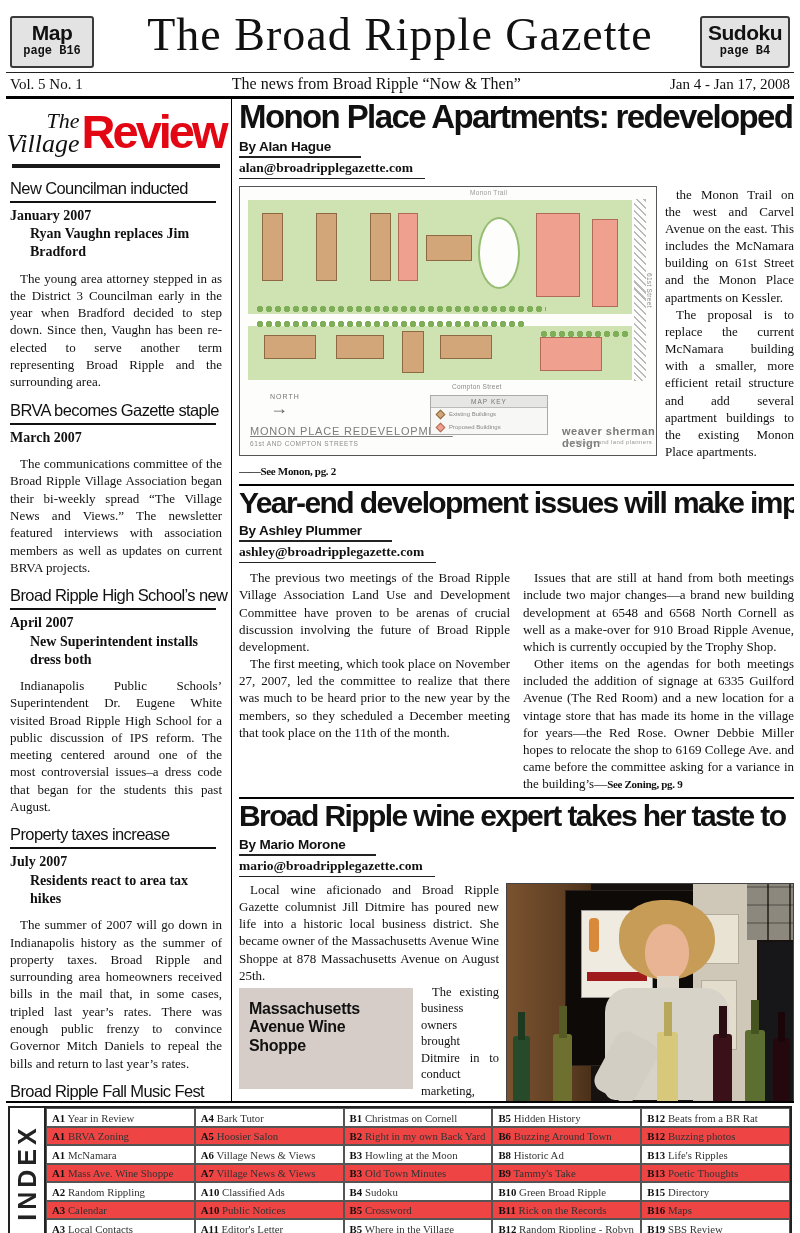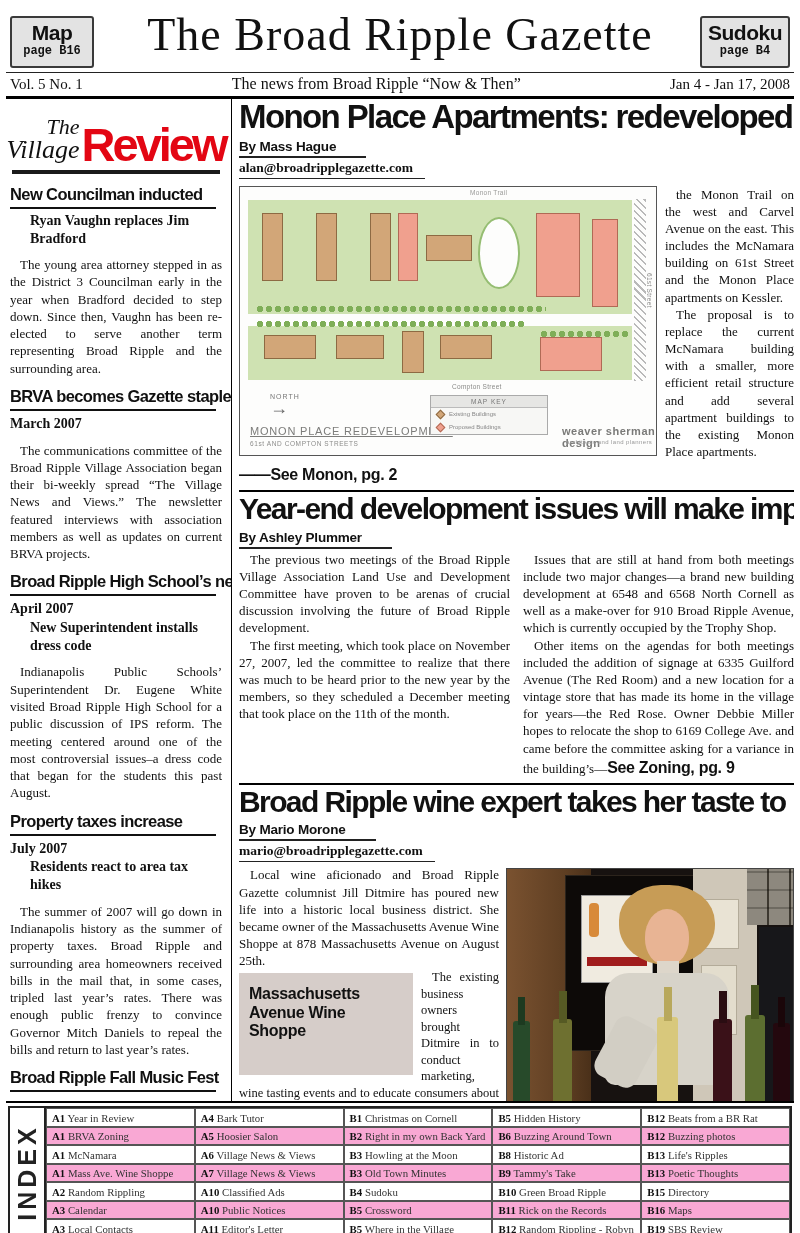--- a/index.html
+++ b/index.html
@@ -20,41 +20,41 @@
   .vol-row .vr-mid { font-size:16px; }
   .vol-row .vr-right { font-size:15px; }
   .rule-thick { border-top:3px solid #000; margin:0 6px; }
 
   
   .body-row { display:flex; margin:0 6px; height:1004px; border-bottom:2px solid #000; overflow:hidden; }
   .left-col { width:226px; border-right:1.5px solid #000; padding:4px 9px 0 4px; overflow:hidden; }
   .main-col { flex:1; padding:0 0 0 7px; overflow:hidden; }
 
   
-  .vr-logo { display:flex; justify-content:center; align-items:flex-end; gap:2px; margin-top:14px; }
+  .vr-logo { display:flex; justify-content:center; gap:2px; margin-top:8px; }
   .vr-words { text-align:right; font-style:italic; line-height:0.95; padding-bottom:4px; }
   .vr-the { font-size:22px; }
   .vr-village { font-size:26px; }
   .vr-review { color:#e30613; font-family:"Liberation Sans", sans-serif; font-weight:bold; font-size:47px; letter-spacing:-3px; line-height:0.9; }
   .vr-bar { height:4px; background:#1a1a1a; margin:3px 2px 8px 2px; }
 
   .sec { margin-bottom:7px; }
-  .sec-head { font-family:"Liberation Sans", sans-serif; font-weight:bold; font-size:16.5px; letter-spacing:-0.6px; white-space:nowrap; border-bottom:2px solid #111; padding:3px 0 3px 0; margin-bottom:3px; width:97%; }
+  .sec-head { font-family:"Liberation Sans", sans-serif; font-weight:normal; font-size:16.5px; letter-spacing:-0.6px; white-space:nowrap; border-bottom:2px solid #111; padding:3px 0 3px 0; margin-bottom:3px; width:97%; }
   .sec-date { font-weight:bold; font-size:14px; line-height:1.4; }
   .sec-sub { font-weight:bold; font-size:14px; line-height:1.3;margin-left:20px; }
   .sec-body { font-size:13px; line-height:1.33; text-align:justify; margin-top:8px; text-indent:10px; }
 
   
   .art-head { font-family:"Liberation Sans", sans-serif; font-weight:bold; letter-spacing:-1.6px; line-height:1.02; white-space:nowrap; margin:1px 0 3px 0; }
   .h1a { font-size:33px; } .h2a { font-size:30px; } .h3a { font-size:30px; }
   .byline { font-family:"Liberation Sans", sans-serif; font-weight:bold; font-size:13.5px; border-bottom:2px solid #222; display:inline-block; padding:0 30px 2px 0; letter-spacing:-0.2px; }
   .email { font-weight:bold; font-size:13.5px; border-bottom:1.5px solid #222; display:inline-block; padding:2px 12px 2px 0; margin-bottom:4px; }
   .bodytext { font-size:13px; line-height:1.32; text-align:justify; }
   .bodytext p { text-indent:11px; }
-  .see-more { font-family:Liberation Sans, sans-serif; font-weight:bold; font-size:16px; letter-spacing:-0.3px; white-space:nowrap; }
+  .see-more { font-family:Liberation Serif, serif; font-weight:bold; font-size:11px; letter-spacing:-0.3px; white-space:nowrap; }
   .art-sep { border-top:2px solid #000; margin:5px 0 2px 0; }
 
   
   .fig-wrap { overflow:hidden; margin-top:3px; }
   .siteplan { float:left; width:418px; height:270px; border:1.5px solid #555; position:relative; background:#fdfdfc; margin-right:8px; font-family:"Liberation Sans", sans-serif; overflow:hidden; }
   .sp { position:absolute; }
   .sp-green { background:#cfe2b2; }
   .sp-tan { background:#d2a678; border:1px solid #8d6a43; }
   .sp-salmon { background:#f0a08e; border:1px solid #b06a55; }
   .sp-trees { background-image:radial-gradient(circle at 4px 4px, #7fae58 3px, rgba(0,0,0,0) 3.2px); background-size:9px 8px; }
@@ -86,21 +86,21 @@
   .wi-title { font-size:16px; line-height:1.15; margin-bottom:22px; }
   .wine-mid { overflow:hidden; }
 
   
   .index-wrap { position:absolute; left:8px; right:8px; top:1106px; border:2px solid #222; display:flex; background:#fff; }
   .index-label-cell { width:36px; border-right:2px solid #222; display:flex; align-items:center; justify-content:center; }
   .index-label { transform:rotate(-90deg); font-family:"Liberation Sans", sans-serif; font-weight:bold; font-size:25px; letter-spacing:4px; color:#222; }
   .index-grid { flex:1; display:grid; grid-template-columns:repeat(5, 1fr); }
   .idx-cell { border:0.5px solid #555; font-family:Liberation Serif, serif; font-size:10.8px; color:#333; padding:2.5px 4px 2px 5px; white-space:nowrap; overflow:hidden; }
   .idx-cell b { color:#111; }
-  .idx-cell.shade { background:#f9a8d4; }
+  .idx-cell.shade { background:#ef4444; }
 </style>
 </head>
 <body>
 
 <div class="page">
 
   <div class="masthead">
     <div class="corner-box box-left">
       <div class="cb-big">Map</div>
       <div class="cb-small">page B16</div>
@@ -126,34 +126,35 @@
         <div class="vr-words">
           <div class="vr-the">The</div>
           <div class="vr-village">Village</div>
         </div>
         <div class="vr-review">Review</div>
       </div>
       <div class="vr-bar"></div>
 
       <div class="sec">
         <div class="sec-head">New Councilman inducted</div>
+        <div class="sec-date">January 2007</div>
         <div class="sec-sub">Ryan Vaughn replaces Jim Bradford</div>
         <div class="sec-body">The young area attorney stepped in as the District 3 Councilman early in the year when Bradford decided to step down. Since then, Vaughn has been re-elected to serve another term representing Broad Ripple and the surrounding area.</div>
       </div>
 
       <div class="sec">
         <div class="sec-head">BRVA becomes Gazette staple</div>
         <div class="sec-date">March 2007</div>
         <div class="sec-body">The communications committee of the Broad Ripple Village Association began their bi-weekly spread “The Village News and Views.” The newsletter featured interviews with association members as well as updates on current BRVA projects.</div>
       </div>
 
       <div class="sec">
         <div class="sec-head">Broad Ripple High School’s new look</div>
         <div class="sec-date">April 2007</div>
-        <div class="sec-sub">New Superintendent installs dress code</div>
+        <div class="sec-sub">New Superintendent installs dress both</div>
         <div class="sec-body">Indianapolis Public Schools’ Superintendent Dr. Eugene White visited Broad Ripple High School for a public discussion of IPS reform. The meeting centered around one of the most controversial issues–a dress code that began for the students this past August.</div>
       </div>
 
       <div class="sec">
         <div class="sec-head">Property taxes increase</div>
         <div class="sec-date">July 2007</div>
         <div class="sec-sub">Residents react to area tax hikes</div>
         <div class="sec-body">The summer of 2007 will go down in Indianapolis history as the summer of property taxes. Broad Ripple and surrounding area homeowners received bills in the mail that, in some cases, tripled last year’s rates. There was enough public frenzy to convince Governor Mitch Daniels to repeal the bills and return to last year’s rates.</div>
       </div>
 
@@ -161,21 +162,21 @@
         <div class="sec-head">Broad Ripple Fall Music Fest</div>
 
       </div>
 
     </div>
 
     <div class="main-col">
 
       <div>
         <div class="art-head h1a">Monon Place Apartments: redeveloped in ‘08?</div>
-        <div><span class="byline">By Mass Hague</span></div>
+        <div><span class="byline">By Alan Hague</span></div>
         <div><span class="email">alan@broadripplegazette.com</span></div>
 
         <div class="fig-wrap">
 
           <div class="siteplan">
             <div class="sp sp-lbl sp-road-lbl" style="left:230px; top:2px;">Monon Trail</div>
 
             <div class="sp sp-green" style="left:8px; top:13px; width:384px; height:114px;"></div>
             <div class="sp sp-green" style="left:8px; top:139px; width:384px; height:54px;"></div>
 
@@ -231,20 +232,21 @@
             <p class="see-more" style="text-indent:0; margin-top:4px;">——See Monon, pg. 2</p>
           </div>
         </div>
       </div>
 
       <div class="art-sep"></div>
 
       <div>
         <div class="art-head h2a">Year-end development issues will make impact in 2008</div>
         <div><span class="byline">By Ashley Plummer</span></div>
+        <div><span class="email">ashley@broadripplegazette.com</span></div>
         <div class="two-col bodytext">
           <div>
             <p>The previous two meetings of the Broad Ripple Village Association Land Use and Development Committee have proven to be arenas of crucial discussion involving the future of Broad Ripple development.</p>
             <p>The first meeting, which took place on November 27, 2007, led the committee to realize that there was much to be heard prior to the new year by the members, so they scheduled a December meeting that took place on the 11th of the month.</p>
           </div>
           <div>
             <p>Issues that are still at hand from both meetings include two major changes—a brand new building development at 6548 and 6568 North Cornell as well as a make-over for 910 Broad Ripple Avenue, which is currently occupied by the Trophy Shop.</p>
             <p><span>Other items on the agendas for both meetings included the addition of signage at 6335 Guilford Avenue (The Red Room) and a new location for a vintage store that has made its home in the village for years—the Red Rose. Owner Debbie Miller hopes to relocate the shop to 6169 College Ave. and came before the committee asking for a variance in the building’s—</span><span class="see-more">See Zoning, pg. 9</span></p>
           </div>
         </div>

